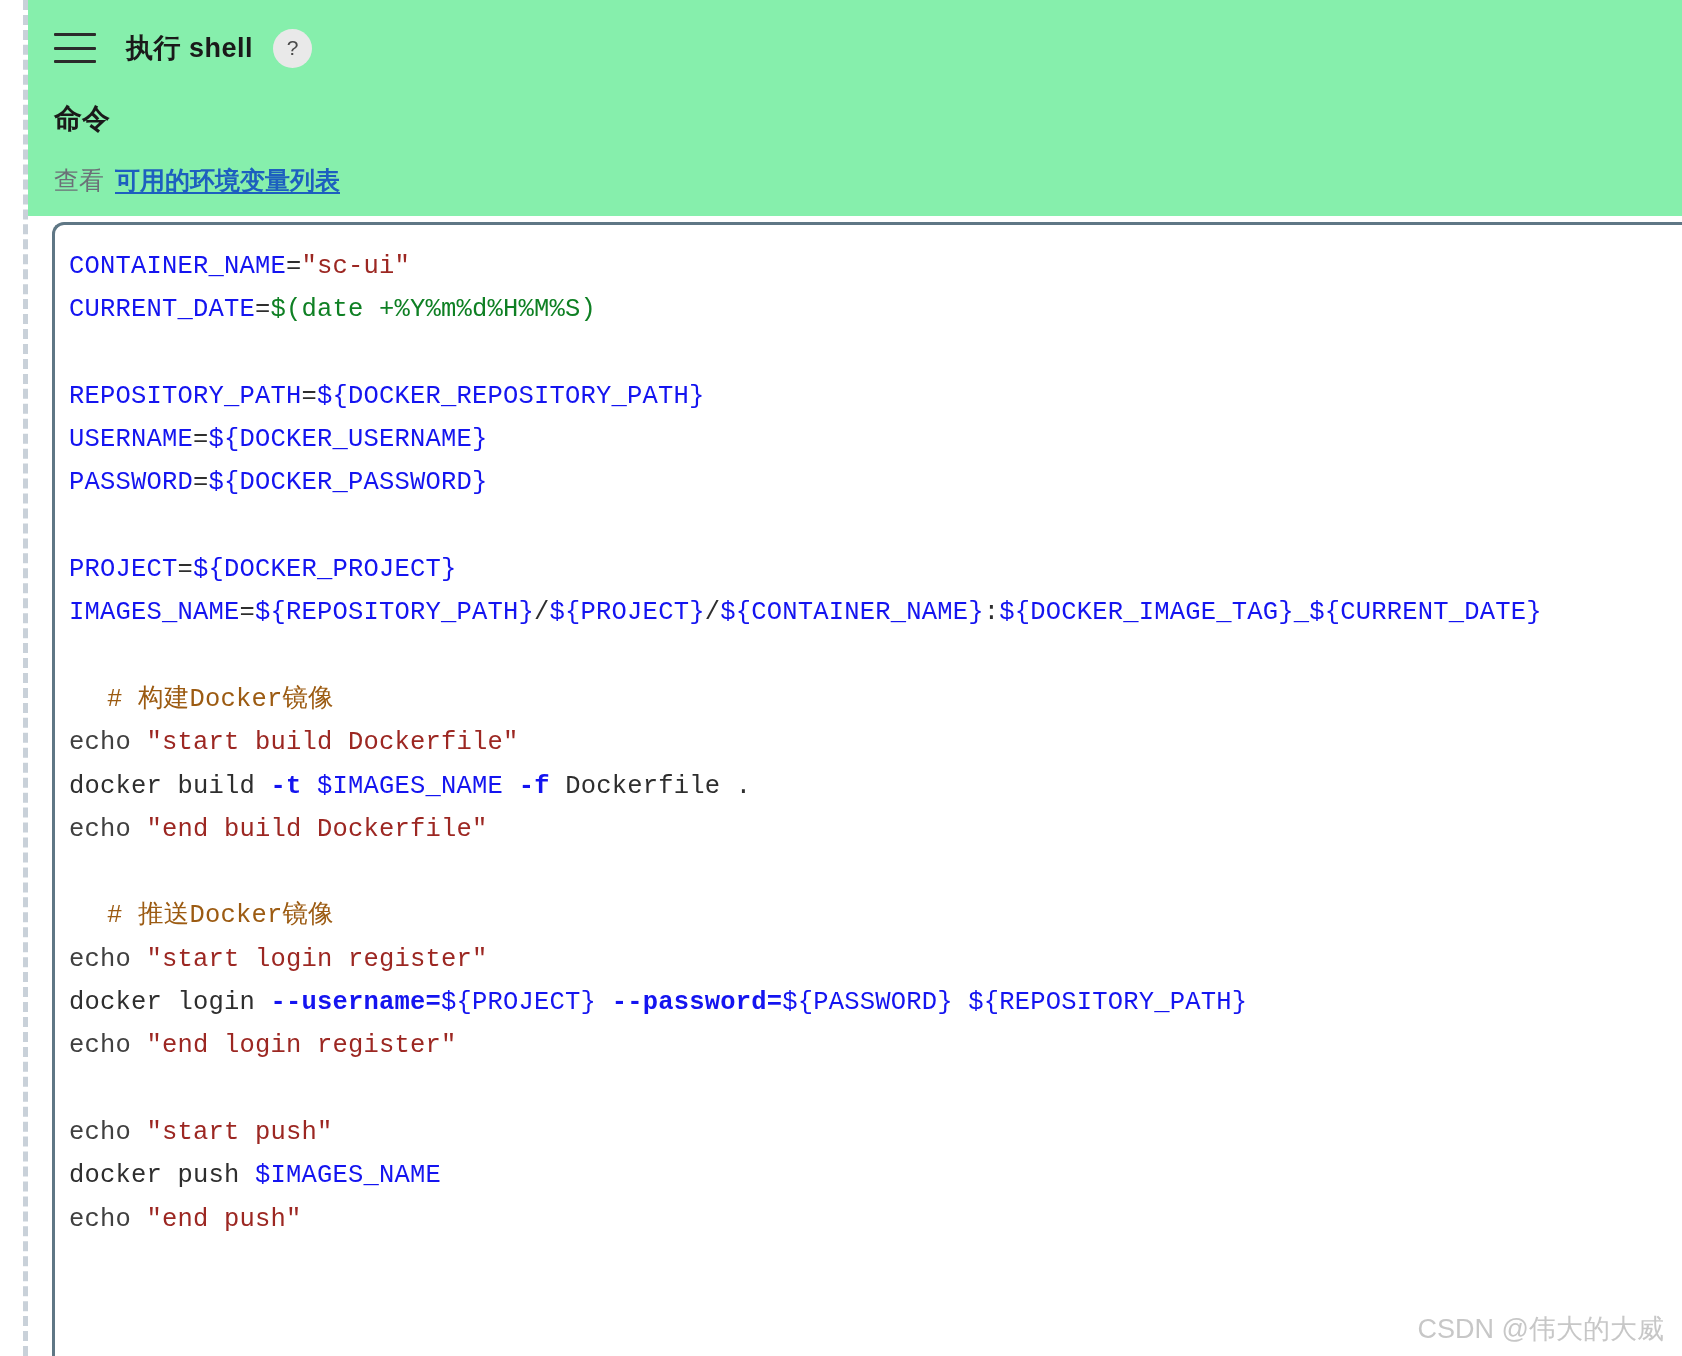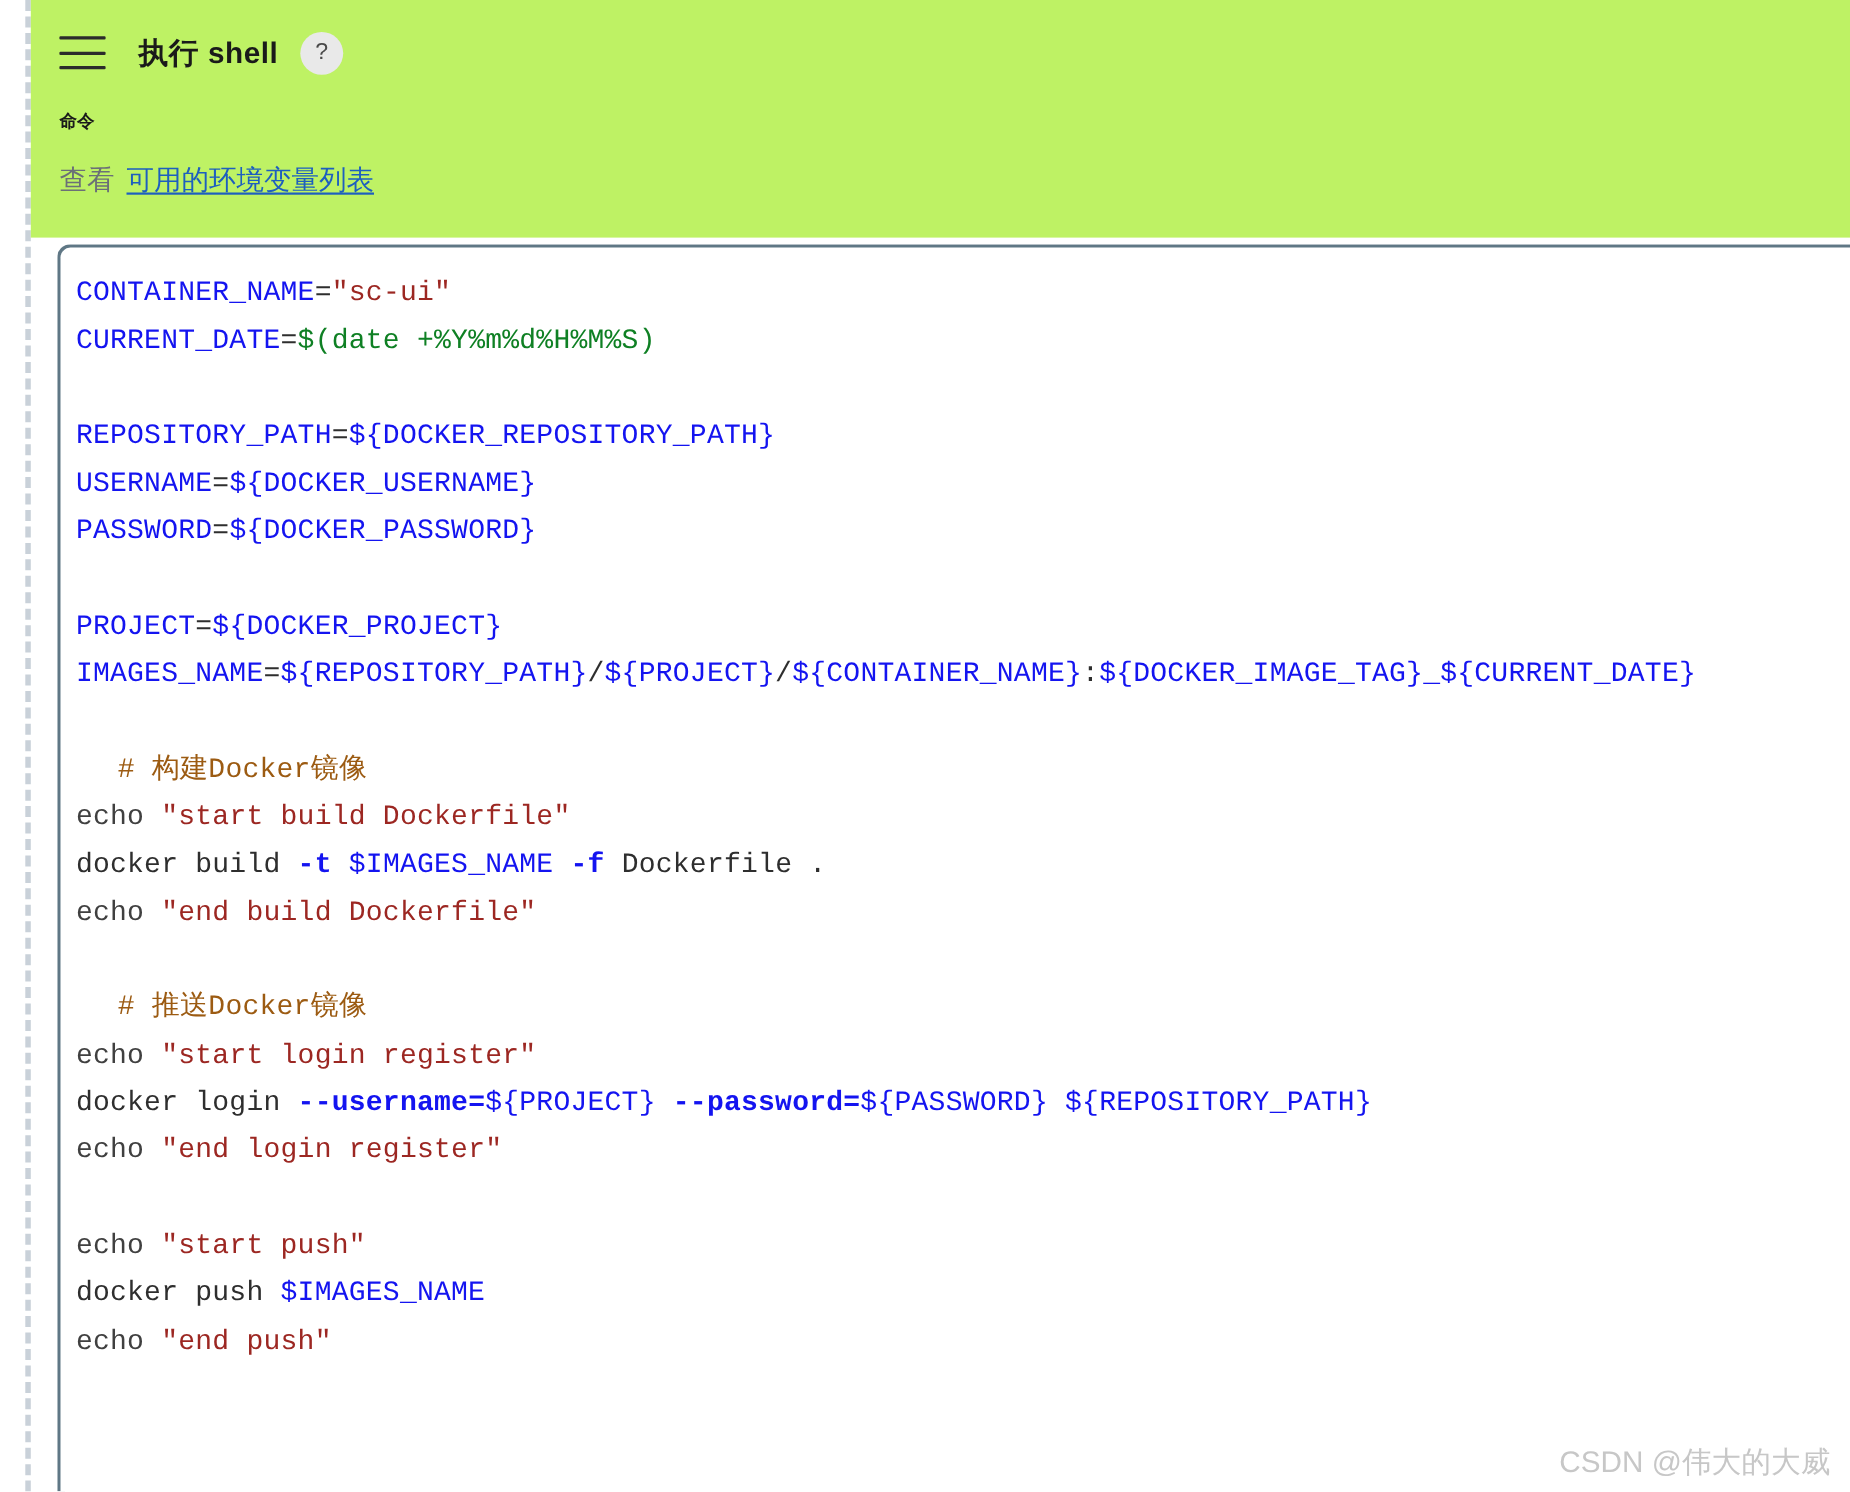--- a/index.html
+++ b/index.html
@@ -32,21 +32,21 @@
     border-left: 5px dashed #c9d1d9;
   }
 
   
   #header-panel {
     position: absolute;
     left: 28px;
     top: 0;
     right: 0;
     height: 216px;
-    background: #bef264;
+    background: #86efac;
     box-sizing: border-box;
   }
 
   #titlebar {
     display: flex;
     align-items: center;
     height: 96px;
     padding-left: 26px;
   }
 
@@ -84,39 +84,39 @@
     font-size: 21px;
     display: flex;
     align-items: center;
     justify-content: center;
     cursor: pointer;
     font-weight: normal;
   }
 
   #field-label {
     padding-left: 26px;
-    font-size: 16px;
+    font-size: 28px;
     font-weight: bold;
     color: #1a1a1a;
     margin-top: 4px;
   }
 
   #hint-row {
     padding-left: 26px;
     margin-top: 26px;
     font-size: 25px;
     color: #6b7077;
     display: flex;
     align-items: baseline;
     gap: 11px;
   }
 
   #hint-link {
     color: #1d5fbf;
-    font-weight: normal;
+    font-weight: bold;
     text-decoration: underline;
     text-underline-offset: 3px;
     cursor: pointer;
   }
 
   
   #code-wrap {
     position: absolute;
     left: 52px;
     top: 222px;

